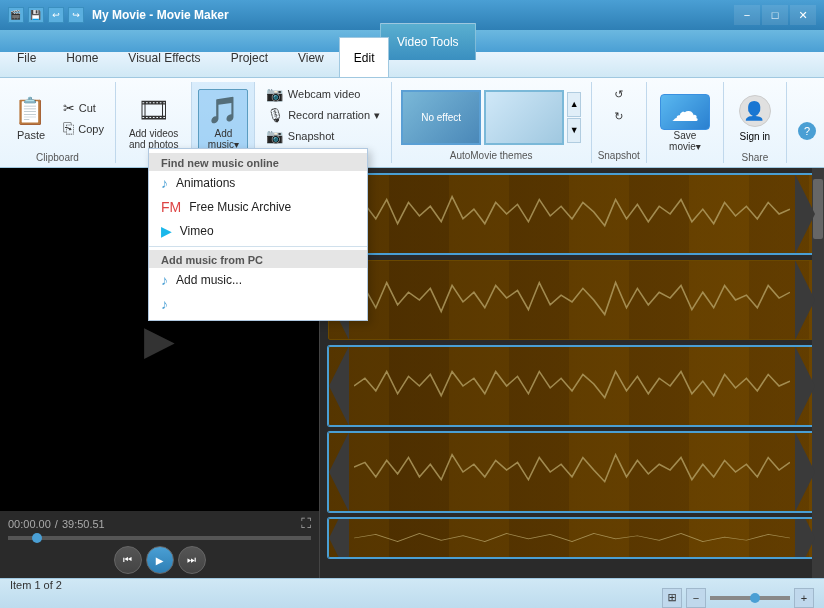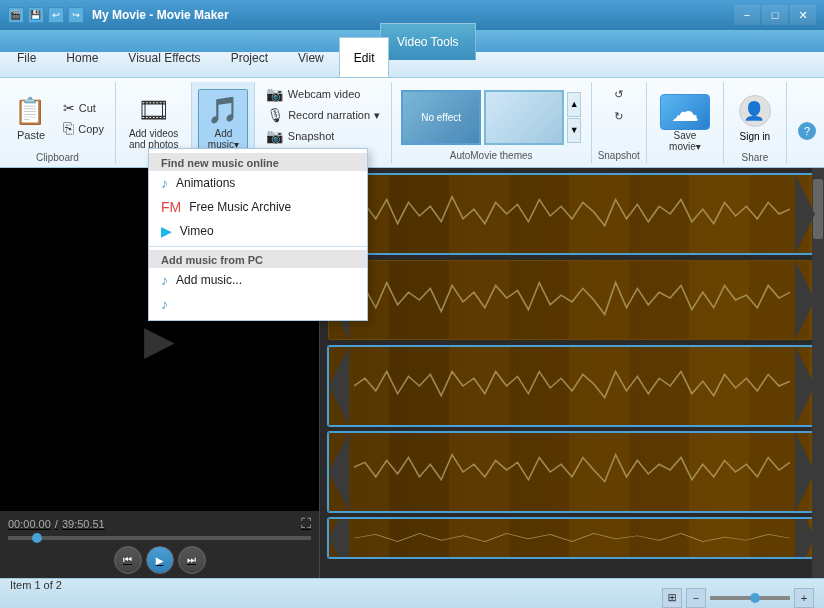--- a/index.html
+++ b/index.html
@@ -190,21 +190,20 @@
       flex: 1;
       background: #000;
       display: flex;
       align-items: center;
       justify-content: center;
       min-height: 180px;
     }
     .preview-controls {
       background: #2a2a2a;
       padding: 4px 8px;
-      text-decoration: underline;
     }
     .time-display {
       color: #aaa;
       font-size: 11px;
       display: flex;
       align-items: center;
       gap: 4px;
       margin-bottom: 4px;
     }
     .playback-slider {

